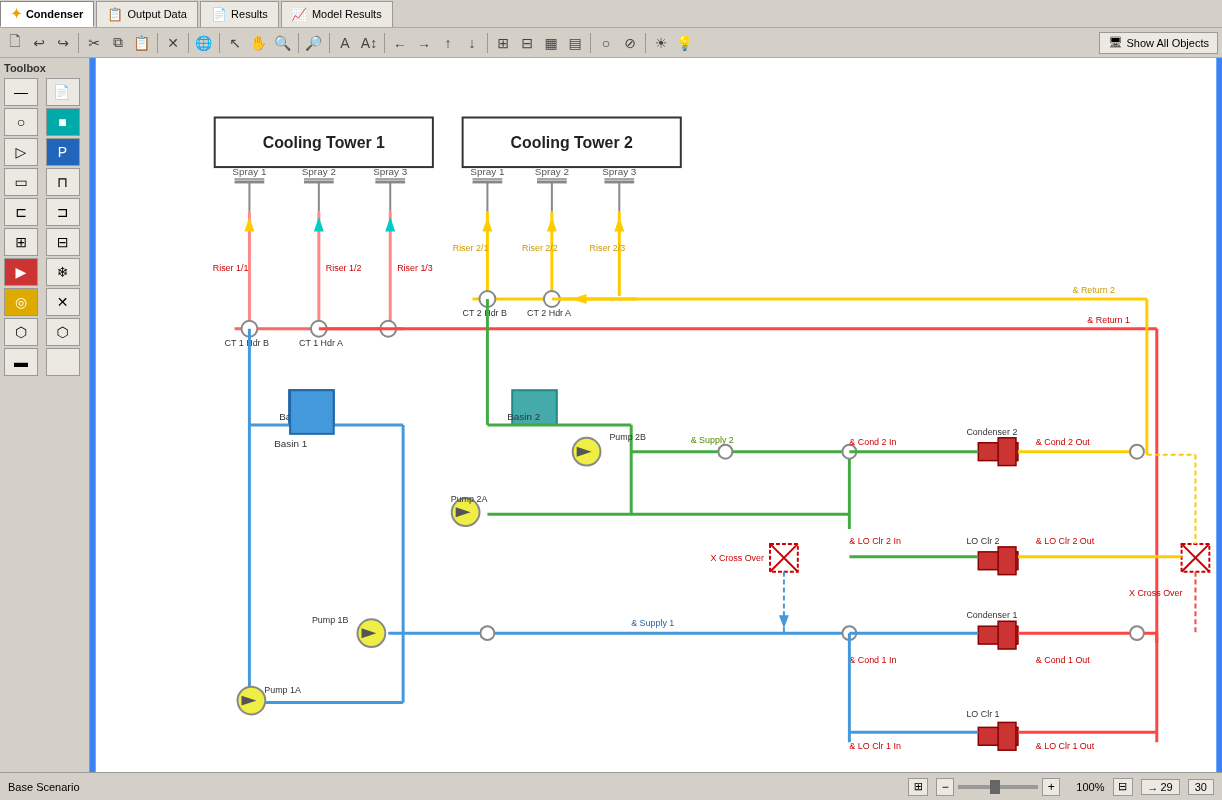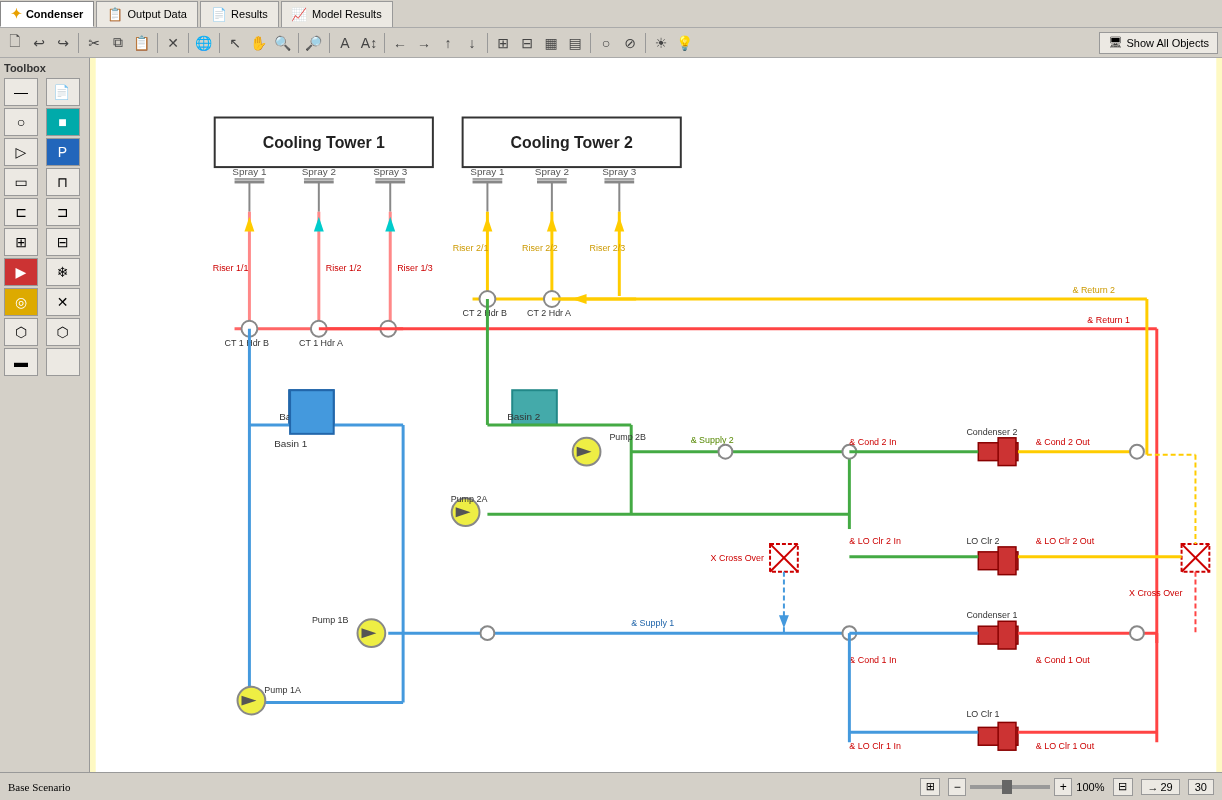--- a/index.html
+++ b/index.html
@@ -108,41 +108,41 @@
       font-size: 14px;
     }
     .toolbox-item.teal { background: #00aaaa; color: white; }
     .toolbox-item.blue2 { background: #2266bb; color: white; }
     .toolbox-item.red { background: #cc3333; color: white; }
     .toolbox-item.yellow { background: #ddaa00; color: white; }
 
     
     .canvas-area {
       flex: 1;
-      background: #fef9c3;
+      background: #3b82f6;
       overflow: hidden;
       position: relative;
     }
     .canvas-svg {
       width: 100%;
       height: 100%;
     }
 
     
     .status-bar {
       display: flex;
       align-items: center;
       background: #d4d0c8;
       height: 28px;
       border-top: 1px solid #999;
       padding: 0 8px;
       font-size: 11px;
       gap: 8px;
     }
-    .status-left { flex: 1; font-family: Liberation Serif, serif; }
+    .status-left { flex: 1; }
     .status-right {
       display: flex; align-items: center; gap: 8px;
     }
     .zoom-controls {
       display: flex; align-items: center; gap: 4px;
     }
     .zoom-btn {
       width: 18px; height: 18px;
       border: 1px solid #999;
       background: #ece9e3;
@@ -494,21 +494,21 @@
 <div class="status-bar">
   <span class="status-left">Base Scenario</span>
   <div class="status-right">
     <div class="grid-icon">⊞</div>
     <div class="zoom-controls">
       <div class="zoom-btn">−</div>
       <div class="zoom-slider">
         <div class="zoom-thumb"></div>
       </div>
       <div class="zoom-btn">+</div>
-      <span style="margin-left:0;">100%</span>
+      <span style="margin-left:12px;">100%</span>
     </div>
     <div class="grid-icon">⊟</div>
     <div class="status-item">
       <span>→</span>
       <span>29</span>
     </div>
     <div class="status-item">
       <span>30</span>
     </div>
   </div>

